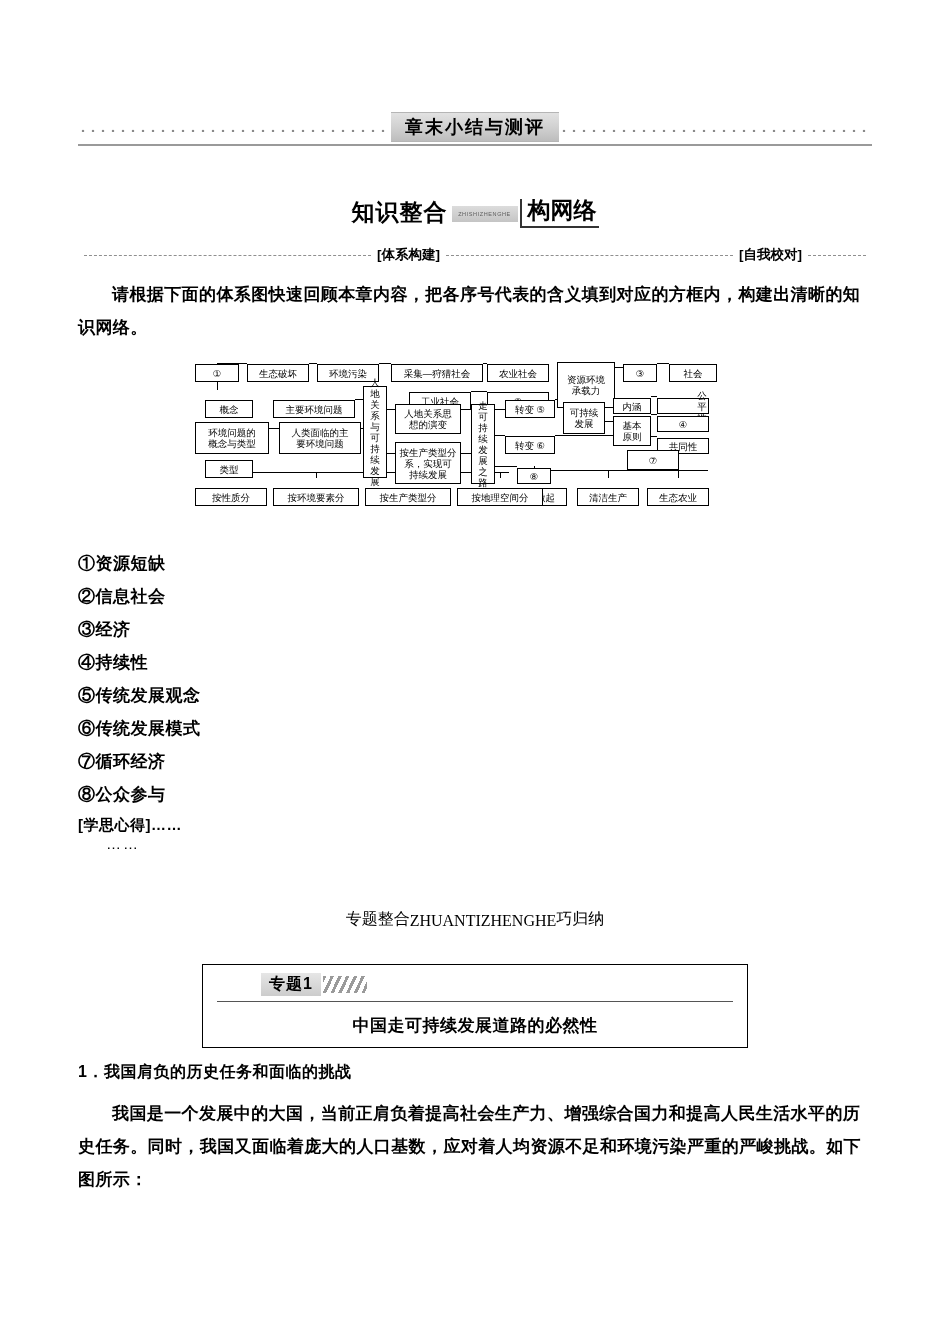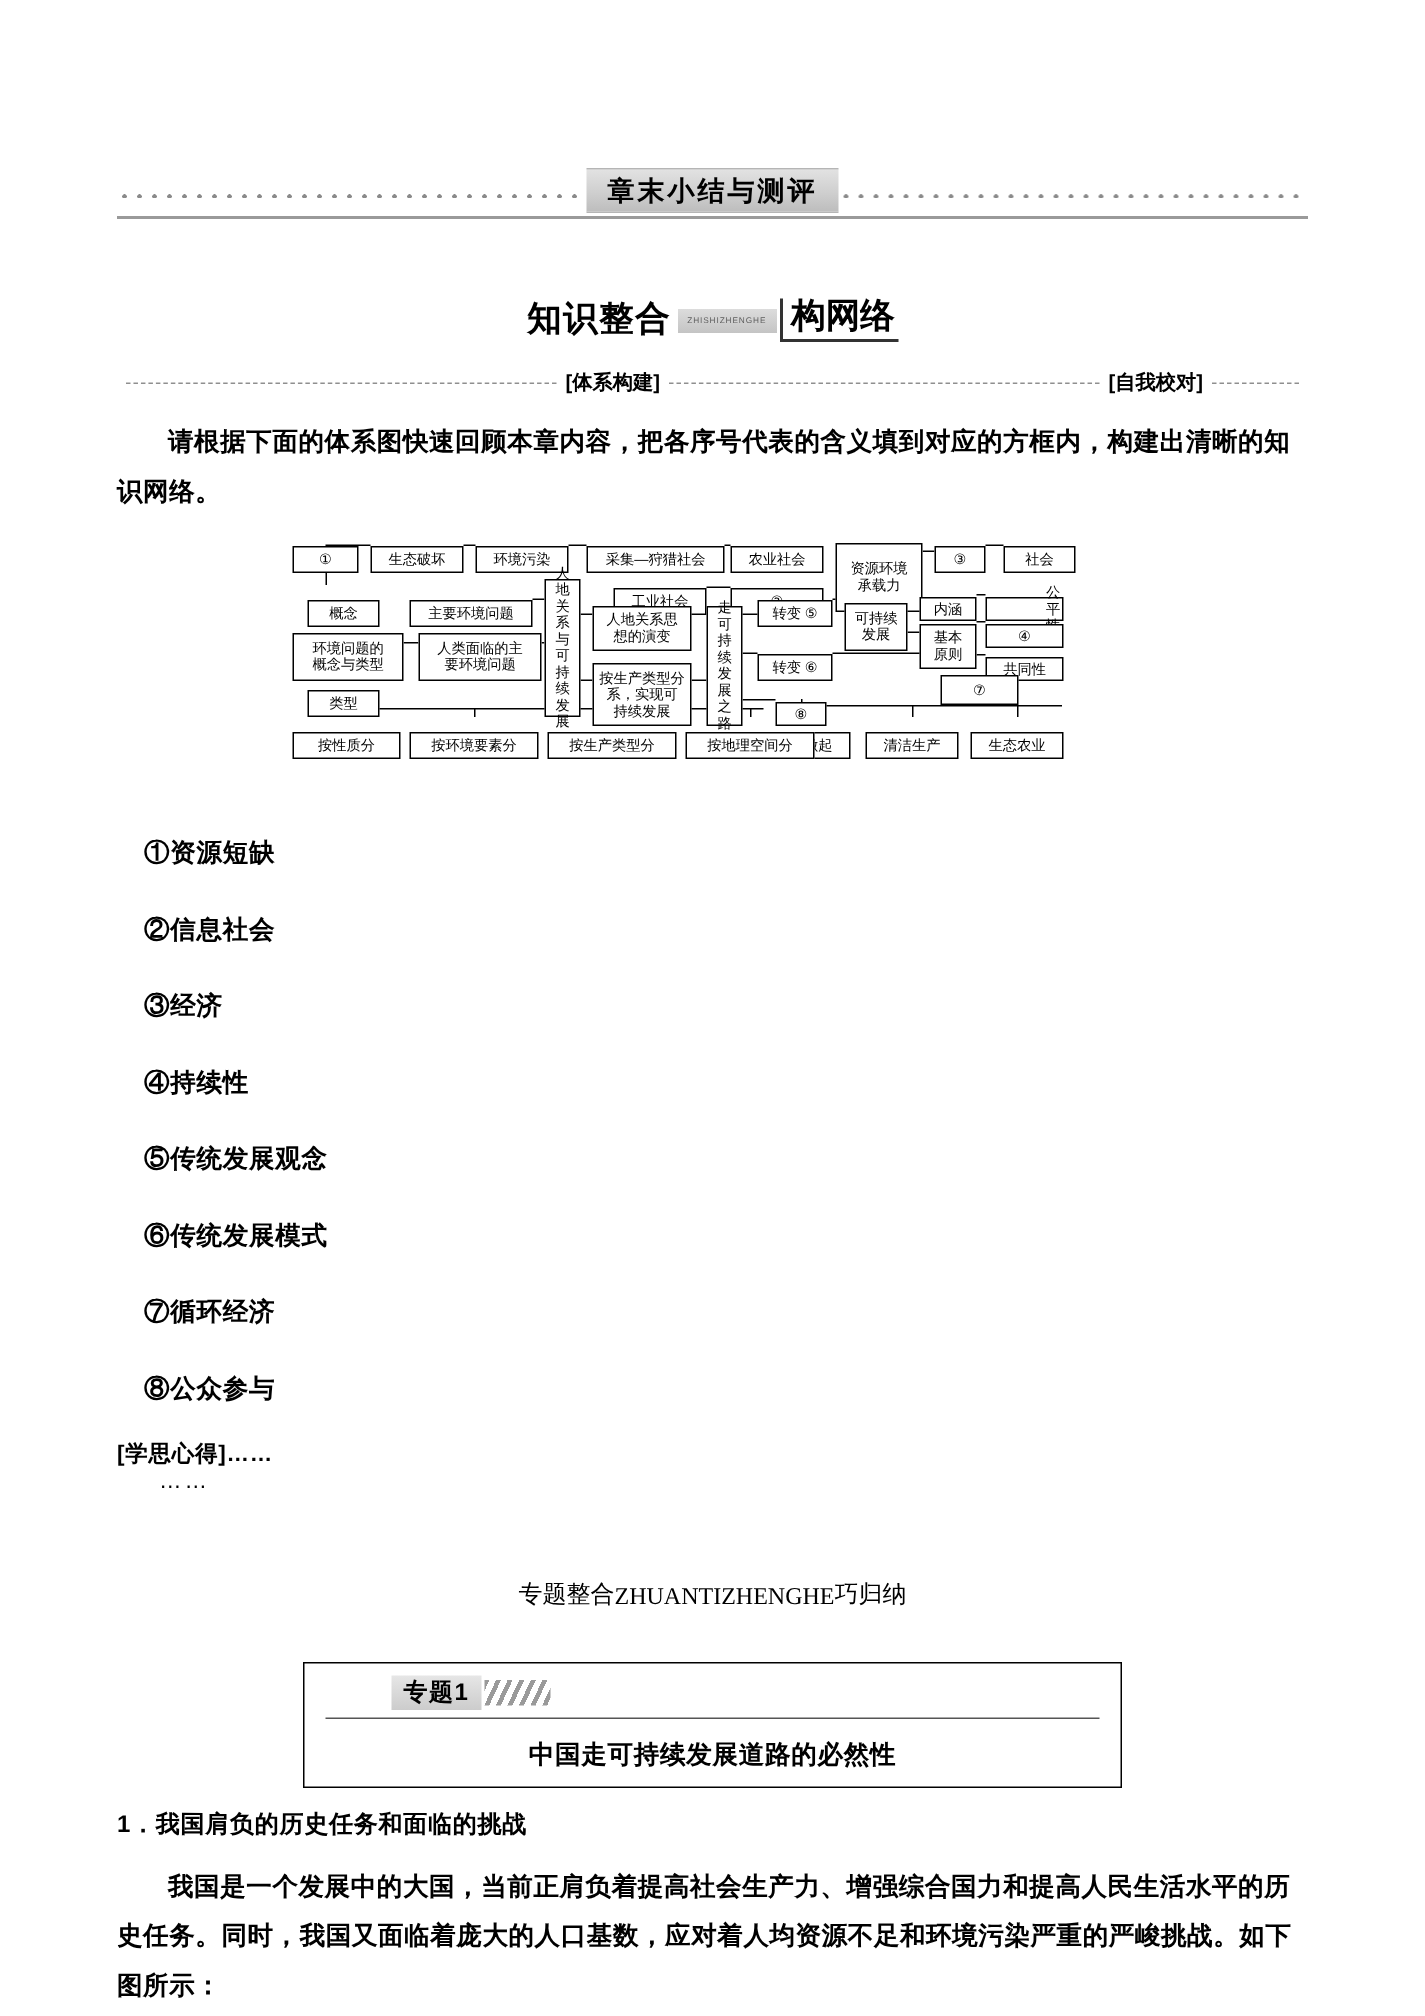--- a/index.html
+++ b/index.html
@@ -146,25 +146,25 @@
     line-height:11px;
     padding:0 2px;
     white-space:pre-line;
   }
   .dline{
     position:absolute;
     background:#000;
   }
   
   .ans{
-    font-family:Liberation Sans, sans-serif;
+    font-family:Liberation Mono, monospace;
     font-weight:bold;
     font-size:17px;
     line-height:33px;
-    margin:18px;
+    margin:0;
     letter-spacing:0.5px;
   }
   .ans-list{margin-top:14px;}
   .xuesi{
     font-family:"Liberation Sans","DejaVu Sans",sans-serif;
     font-weight:bold;
     font-size:15px;
     margin-top:4px;
     letter-spacing:0.5px;
   }

